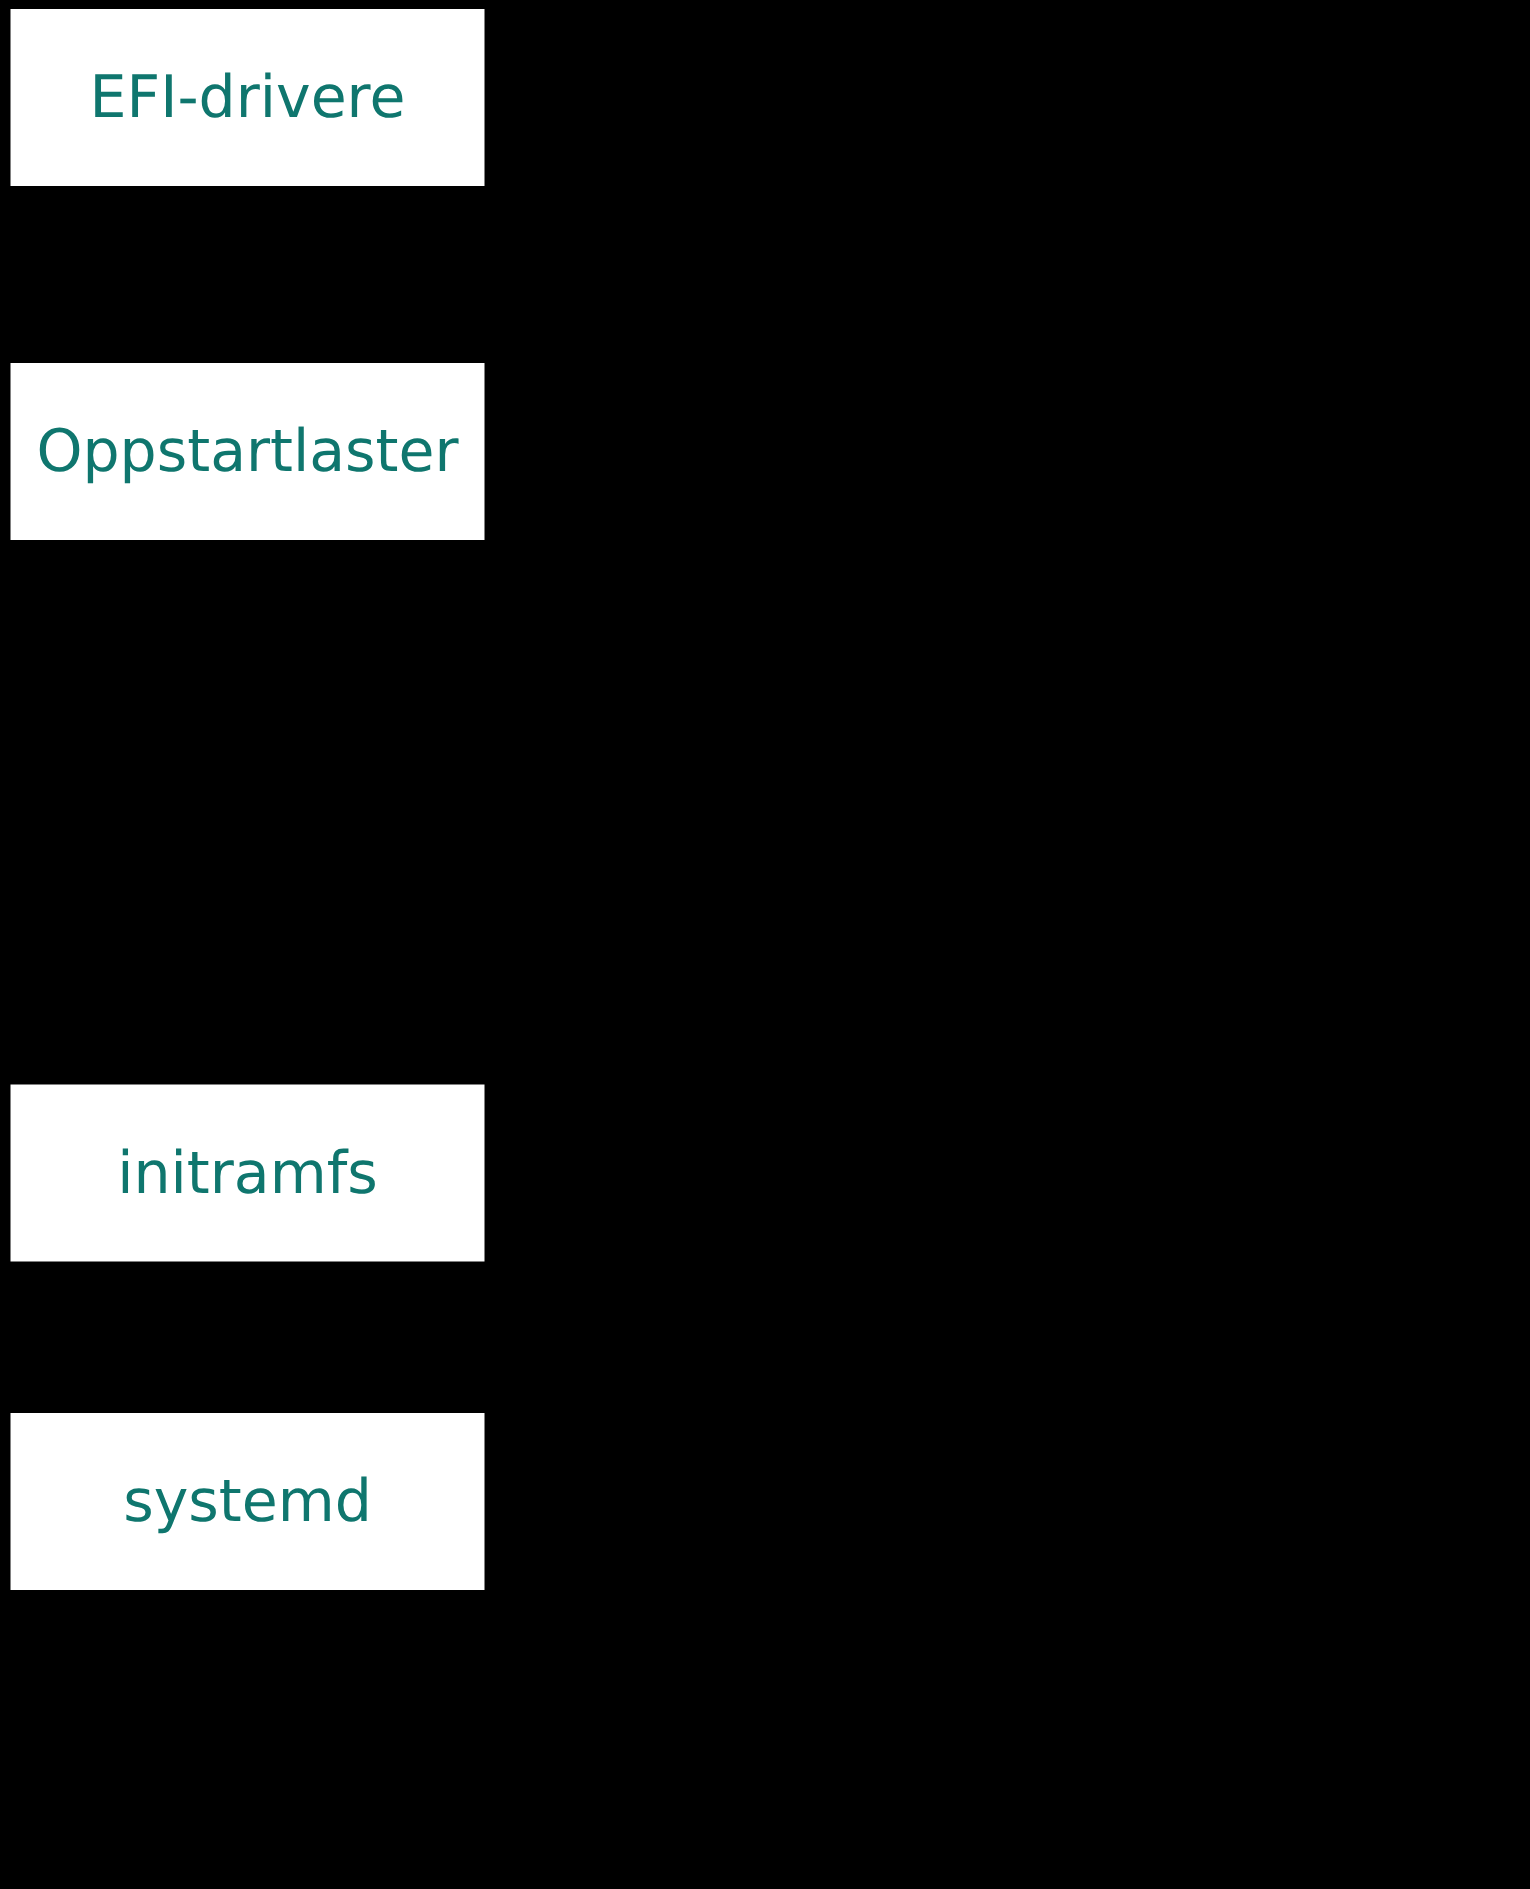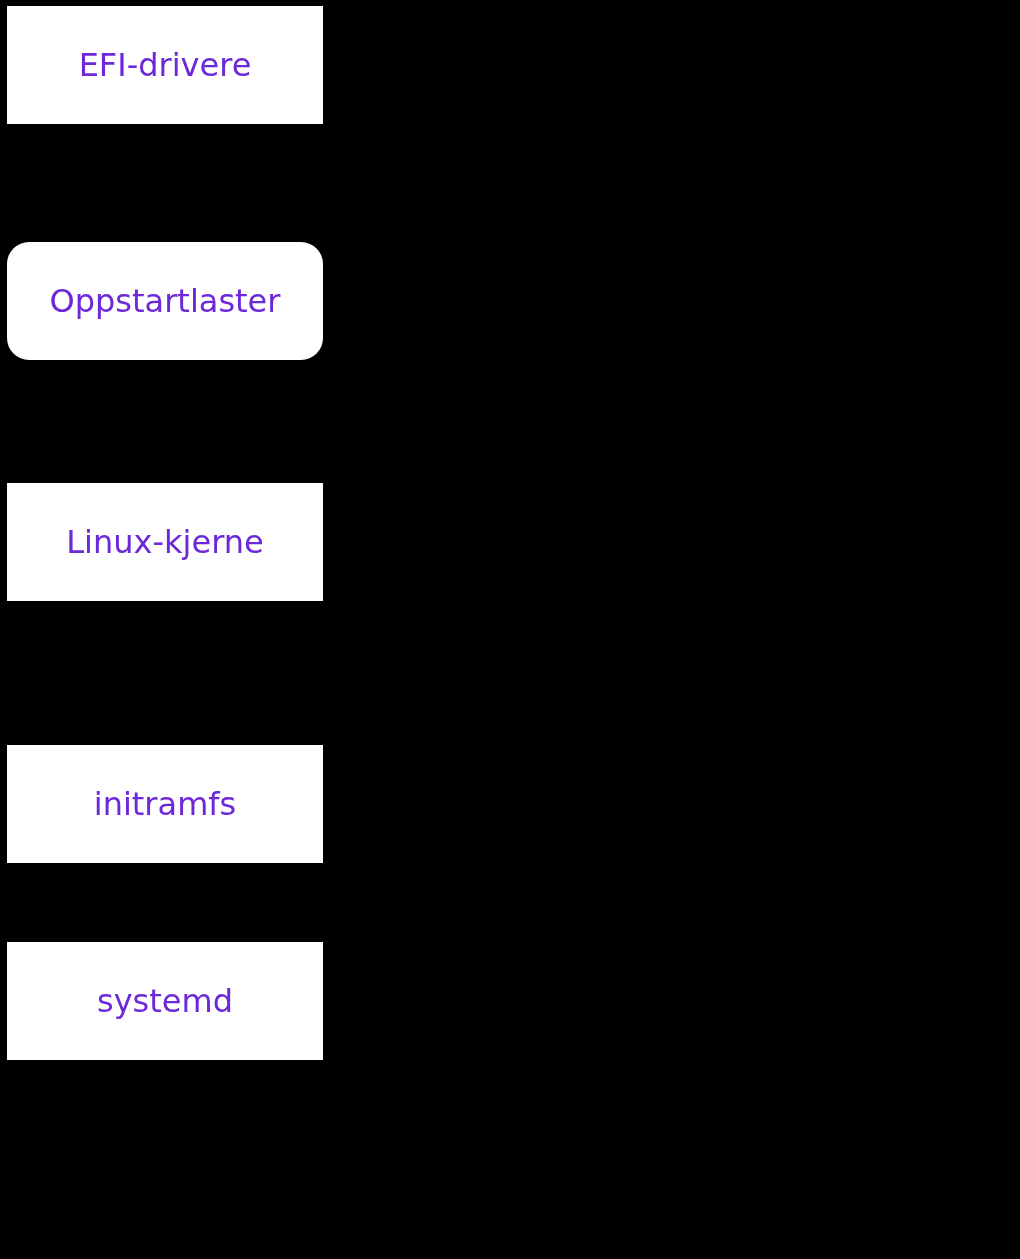--- a/index.html
+++ b/index.html
@@ -24,50 +24,47 @@
     width: 316px;
     height: 118px;
     background: #ffffff;
     color: #000000;
     display: flex;
     align-items: center;
     justify-content: center;
     box-sizing: border-box;
   }
   .node-label {
-    font-size: 32px;
+    font-size: 39px;
     line-height: 1;
     font-weight: 400;
     letter-spacing: 0px;
-    color: #6d28d9;
+    color: #0f766e;
     white-space: nowrap;
     text-align: center;
   }
   .node-1 { top: 6px; }
-  .node-2 { top: 242px; border-radius: 22px; }
+  .node-2 { top: 242px; }
   .node-3 { top: 483px; }
-  .node-4 { top: 745px; }
+  .node-4 { top: 723px; }
   .node-5 { top: 942px; }
 </style>
 </head>
 <body>
 
 <div id="canvas">
 
   <div class="node node-1">
     <span class="node-label">EFI-drivere</span>
   </div>
 
   <div class="node node-2">
     <span class="node-label">Oppstartlaster</span>
   </div>
 
-  <div class="node node-3">
-    <span class="node-label">Linux-kjerne</span>
-  </div>
 
   <div class="node node-4">
     <span class="node-label">initramfs</span>
   </div>
 
   <div class="node node-5">
     <span class="node-label">systemd</span>
   </div>
 
 </div>

